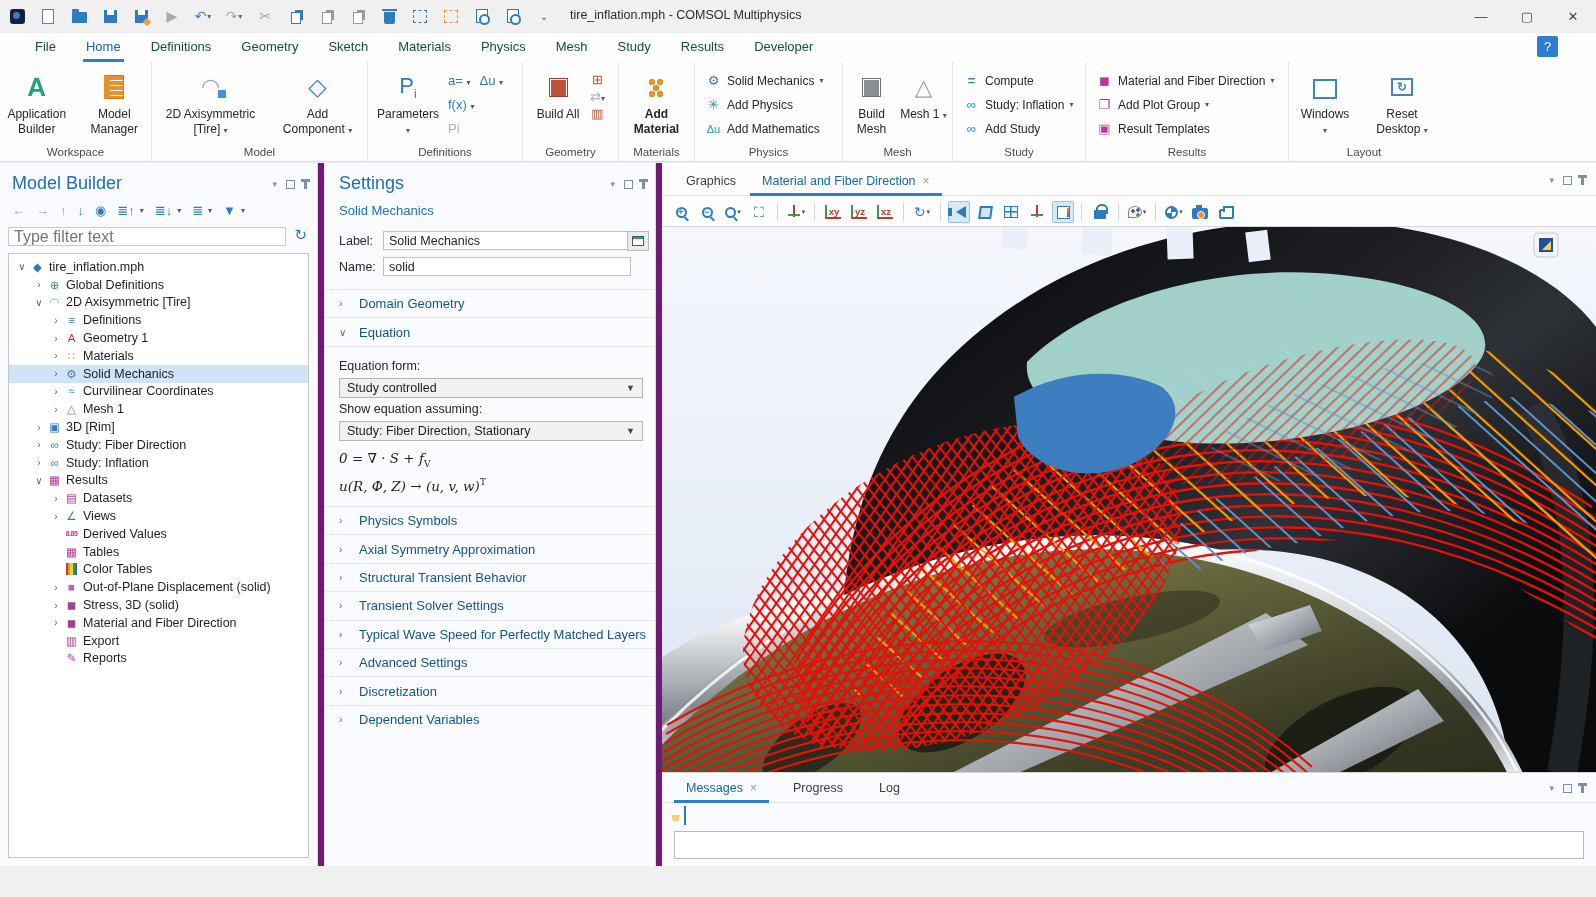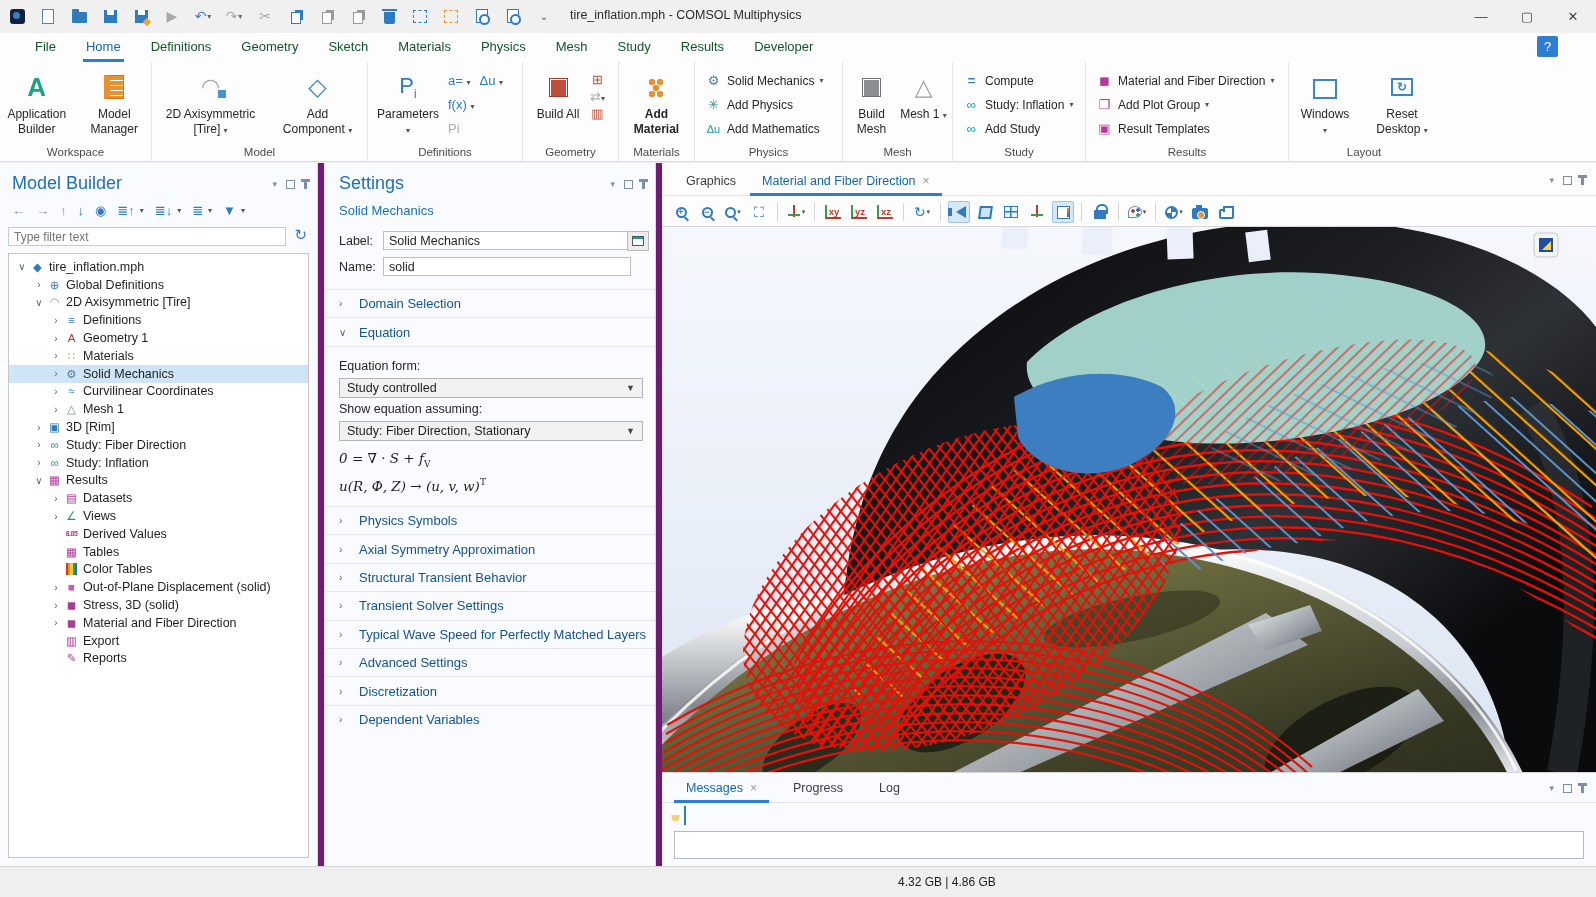--- a/index.html
+++ b/index.html
@@ -84,21 +84,21 @@
   .pctl .c1 { font-size:9px; }
   .pctl .c2 { width:9px; height:9px; border:1.5px solid #7c8fa6; }
   .pctl .pin { width:3px; height:10px; background:#7c8fa6; position:relative; }
   .pctl .pin:before { content:""; position:absolute; top:0; left:-3px; width:9px; height:3px; background:#7c8fa6; }
 
   
   .mb-head { position:absolute; left:12px; top:10px; }
   .mb-tools { position:absolute; left:12px; top:40px; display:flex; gap:11px; align-items:center; font-size:13px; color:#8a98a8; }
   .mb-tools .on { color:#2e7bc0; }
   .mb-tools .caret { font-size:8px; color:#555; margin-left:-6px; }
-  .mb-filter { position:absolute; left:8px; top:64px; width:278px; height:19px; border:1px solid #c2cbd8; background:#fff; font-size:12px; color:#9aa2ad; padding:0 5px; font-family:"Liberation Sans",sans-serif; }
+  .mb-filter { position:absolute; left:8px; top:64px; width:278px; height:19px; border:1px solid #c2cbd8; background:#fff; font-size:16px; color:#9aa2ad; padding:0 5px; font-family:"Liberation Sans",sans-serif; }
   .mb-refresh { position:absolute; right:10px; top:63px; color:#2e7bc0; font-size:15px; }
   .tree { position:absolute; left:8px; right:8px; top:90px; bottom:8px; border:1px solid #c6c6c6; background:#fff; overflow:hidden; padding-top:4px; }
   .trow { height:17.8px; display:flex; align-items:center; font-size:12.5px; color:#1e1e1e; white-space:nowrap; }
   .trow.sel { background:#cfe5f7; }
   .tch { width:14px; color:#5a6672; font-size:10px; text-align:center; flex:none; }
   .ticon { width:17px; text-align:center; font-size:11.5px; flex:none; line-height:14px; }
   .ticon.smalltxt { font-size:7px; letter-spacing:-0.5px; font-weight:bold; }
   .ticon.ic-colorbar { width:11px; height:12px; margin:0 3px; background:linear-gradient(90deg,#d23a2e 0 20%,#e8912d 20% 40%,#e8d23a 40% 60%,#3a9a4a 60% 80%,#3a62c8 80%); }
   .tlabel { margin-left:3px; }
 
@@ -589,21 +589,21 @@
       <div class="rename-btn">
           <i></i>
         </div>
       <div class="fieldrow" style="top:94px;">
         <span class="cap">Name:</span>
         <input value="solid" style="">
       </div>
       <div class="sections">
         <div class="secrow">
           <span class="sch">›</span>
-            <span class="slb">Domain Selection</span>
+            <span class="slb">Domain Geometry</span>
         </div>
         <div class="secrow">
           <span class="sch">∨</span>
             <span class="slb">Equation</span>
         </div>
         <div class="eqblock">
           <div class="eqcap">Equation form:</div>
           <div class="dropdown">
             <span>Study controlled</span>
               <span class="dcaret">▼</span>
@@ -893,16 +893,13 @@
         </div>
         <div class="btools">
           <span><span class="broom-i"></span></span>
           <span><span class="tablewin-i"></span></span>
         </div>
         <div class="msgbox"></div>
       </div>
     </div>
   </div>
 
-  <div class="statusbar">
-    <span class="memtext">4.32 GB | 4.86 GB</span>
-  </div>
 </div>
 
 </body></html>

